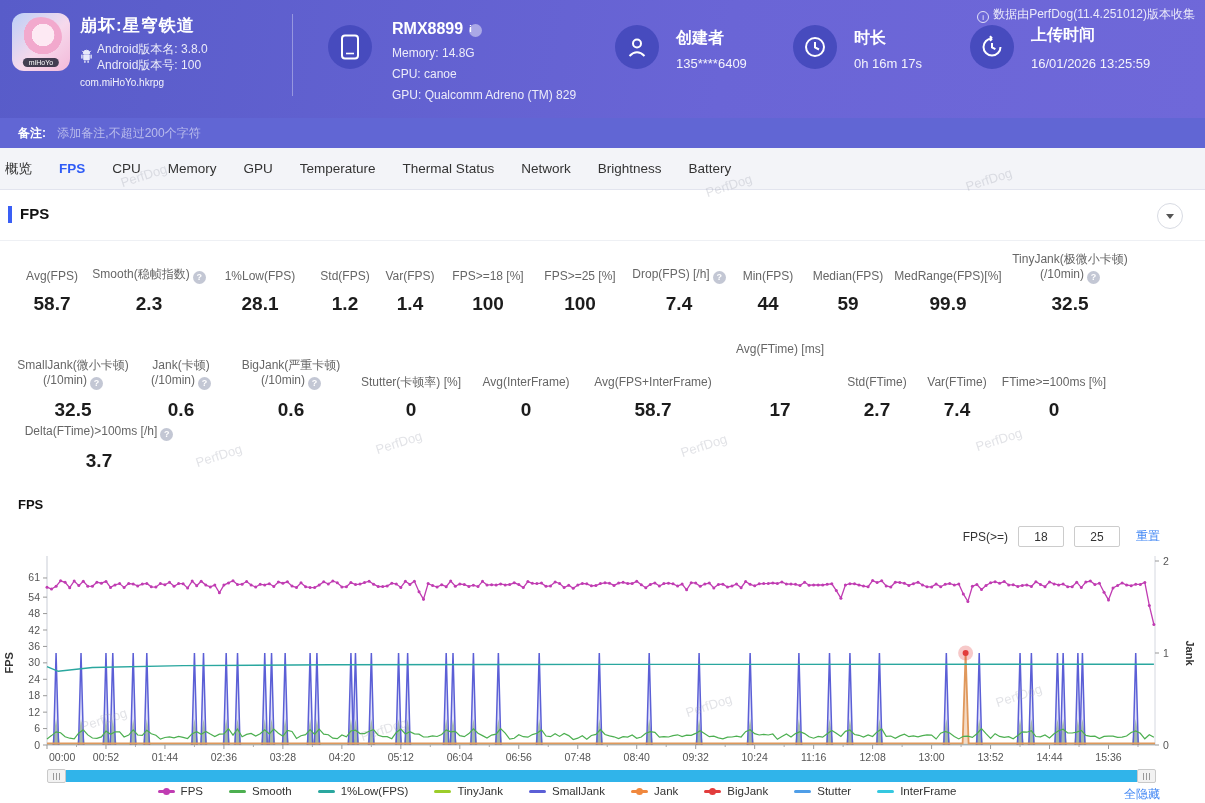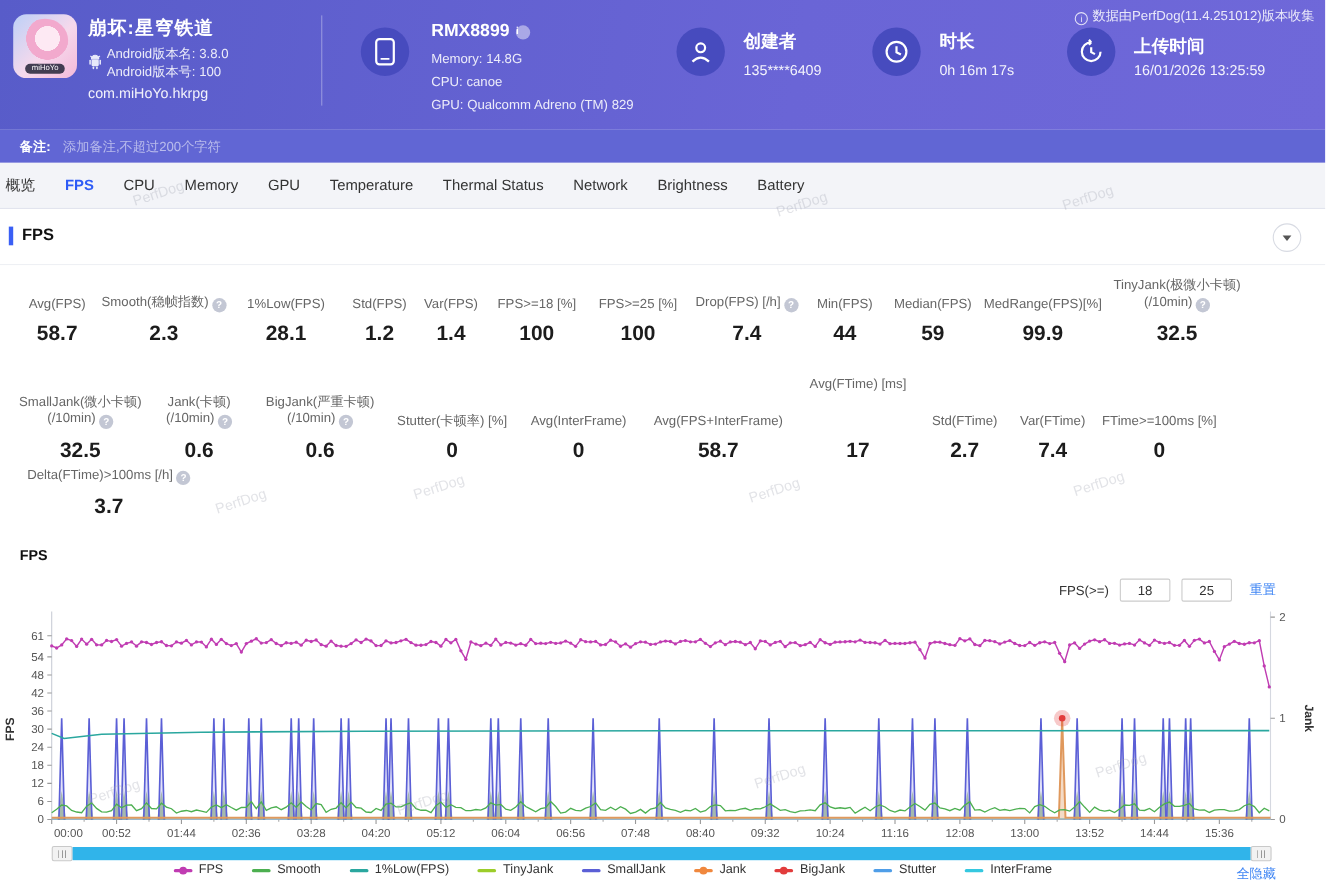--- a/index.html
+++ b/index.html
@@ -12,21 +12,21 @@
   .app-icon { position: absolute; left: 12px; top: 13px; width: 58px; height: 58px; border-radius: 12px;
               background: linear-gradient(135deg,#bcd0f7 0%,#f6d9ec 55%,#f3b9d9 100%); overflow: hidden; }
   .app-icon .art { position: absolute; left: 8px; top: 4px; width: 42px; height: 40px;
               background: radial-gradient(circle at 55% 45%, #fde9f3 0 35%, #f2a9cd 36% 60%, transparent 61%); border-radius: 50%; }
   .app-icon .brand { position: absolute; left: 50%; bottom: 4px; transform: translateX(-50%);
               background: rgba(35,35,55,.85); color: #fff; font-size: 7px; padding: 1px 6px; border-radius: 5px; white-space: nowrap; }
   .app-title { position: absolute; left: 80px; top: 14px; font-size: 17px; font-weight: bold; letter-spacing: 1px; }
   .android-row { position: absolute; left: 80px; top: 41px; }
   .android-row svg { position: absolute; left: 0; top: 8px; }
   .android-row .l1, .android-row .l2 { margin-left: 17px; font-size: 12px; color: rgba(255,255,255,.88); line-height: 16px; }
-  .pkg { position: absolute; left: 80px; top: 77px; font-size: 13px; color: rgba(255,255,255,.92); }
+  .pkg { position: absolute; left: 80px; top: 77px; font-size: 10px; color: rgba(255,255,255,.92); }
   .vdiv { position: absolute; left: 292px; top: 14px; width: 1px; height: 82px; background: rgba(255,255,255,.35); }
   .hicon { position: absolute; width: 44px; height: 44px; border-radius: 50%; background: #474bbe;
            display: flex; align-items: center; justify-content: center; }
   .dev-icon { left: 328px; top: 25px; }
   .dev-title { position: absolute; left: 392px; top: 20px; font-size: 16px; font-weight: bold; }
   .dev-title .info-i { display: inline-block; vertical-align: 2px; margin-left: 6px; }
   .dev-line { position: absolute; left: 392px; font-size: 12px; color: rgba(255,255,255,.88); }
   .meta-label { position: absolute; font-size: 16px; font-weight: bold; }
   .meta-value { position: absolute; font-size: 13px; color: rgba(255,255,255,.92); }
   .collect-note { position: absolute; right: 10px; top: 6px; font-size: 12px; color: rgba(255,255,255,.85); }
@@ -144,21 +144,21 @@
     </div>
     <div class="meta-label" style="left:854px;top:28px">时长</div>
     <div class="meta-value" style="left:854px;top:56px">0h 16m 17s</div>
 
     <div class="hicon" style="left:970px;top:25px">
       <svg width="26" height="26" viewBox="0 0 26 26">
         <path d="M21.5 13 A8.5 8.5 0 1 1 13 4.5 L10.5 4.5 M13 4.5 L11 2.2 M13 4.5 L11 6.8" fill="none" stroke="#fff" stroke-width="2"></path>
         <path d="M13 9 L13 13.4 L16.4 15.2" fill="none" stroke="#fff" stroke-width="2"></path>
       </svg>
     </div>
-    <div class="meta-label" style="left:1031px;top:32px">上传时间</div>
+    <div class="meta-label" style="left:1031px;top:25px">上传时间</div>
     <div class="meta-value" style="left:1031px;top:56px">16/01/2026 13:25:59</div>
 
     <div class="collect-note"><i class="info-o">i</i><span>数据由PerfDog(11.4.251012)版本收集</span></div>
   </div>
 
   <div class="remarks">
     <b>备注:</b>
     <span>添加备注,不超过200个字符</span>
   </div>
 

